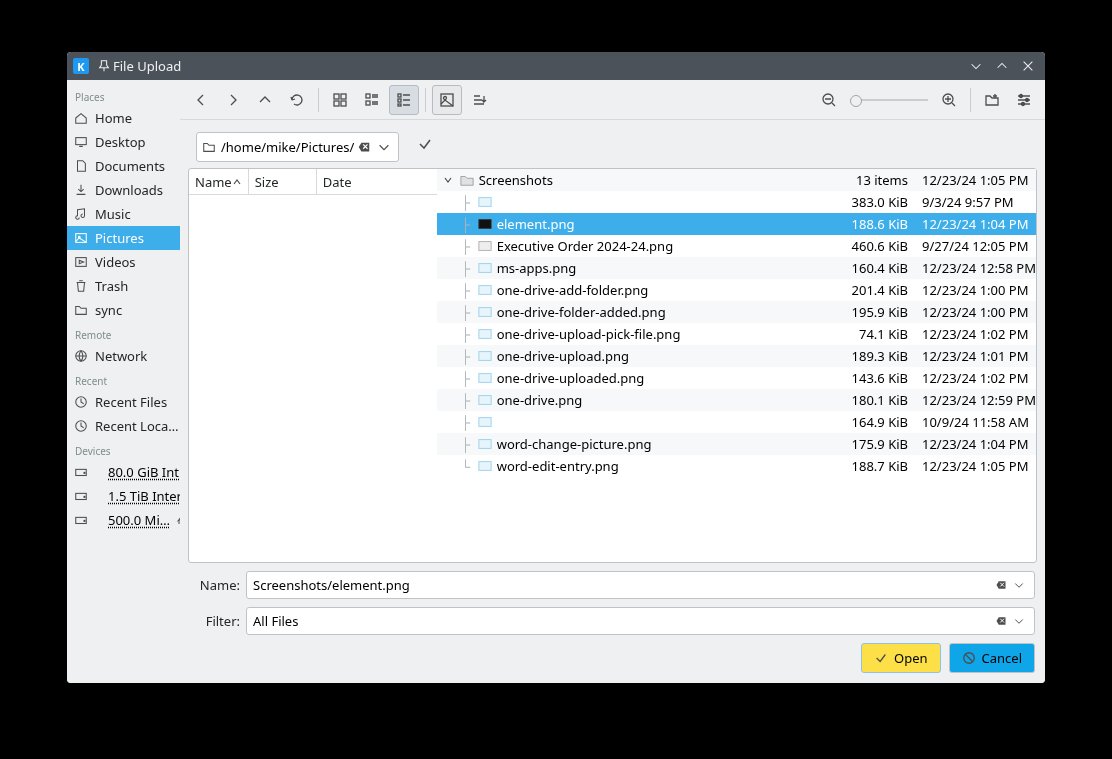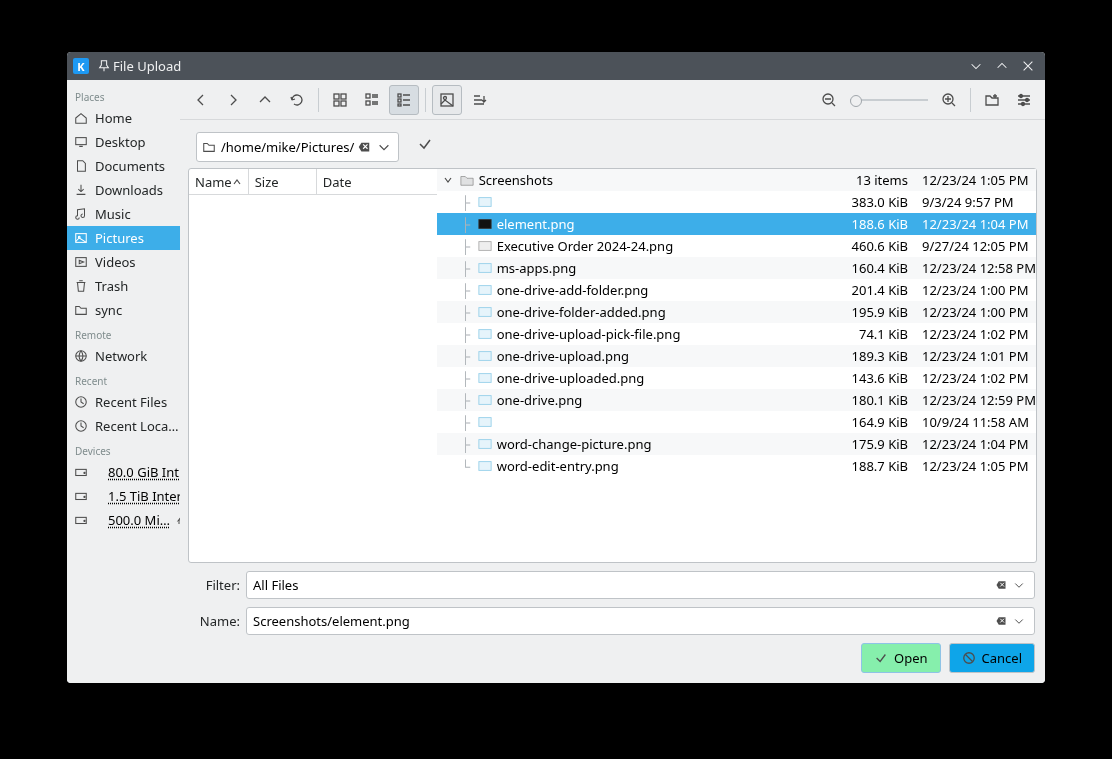--- a/index.html
+++ b/index.html
@@ -81,21 +81,21 @@
   
   .bottom{padding:8px 10px 10px 10px;}
   .field-row{display:flex;align-items:center;margin-bottom:8px;font-size:13px;}
   .field-row label{width:50px;text-align:right;margin-right:6px;color:#232627;}
   .combo{flex:1;height:28px;background:#fff;border:1px solid #bfc3c7;border-radius:3px;display:flex;align-items:center;padding:0 6px;}
   .combo .cval{flex:1;}
   .combo .cact{width:18px;height:18px;display:flex;align-items:center;justify-content:center;}
   .combo .cact svg{width:12px;height:12px;stroke:#4d4d4d;fill:none;stroke-width:1.3;}
   .btnrow{display:flex;justify-content:flex-end;gap:8px;}
   .btn{height:30px;padding:0 12px;border:1px solid #bfc3c7;border-radius:3px;background:#0ea5e9;display:flex;align-items:center;gap:6px;font-size:13px;cursor:pointer;}
-  .btn.primary{background:#86efac;border-color:#8ec3e6;}
+  .btn.primary{background:#fde047;border-color:#8ec3e6;}
   .btn svg{width:14px;height:14px;stroke:#4d4d4d;fill:none;stroke-width:1.5;}
 </style>
 </head>
 <body>
 
 <div class="window">
 
   <div class="titlebar">
     <div class="tb-left">
       <div class="kde-logo">K</div>
@@ -596,54 +596,54 @@
                 </span>
                 <span>word-edit-entry.png</span>
               </div>
               <div class="c-size">188.7 KiB</div>
               <div class="c-date">12/23/24 1:05 PM</div>
             </div>
           </div>
       </div>
 
       <div class="bottom">
+        <div class="field-row">
+          <label>Name:</label>
+          <div class="combo">
+            <div class="cval">Screenshots/element.png</div>
+            <div class="cact">
+                <svg viewBox="0 0 16 16">
+                  <path d="M5 3h9v10H5l-3-5z" fill="#4d4d4d" stroke="none"></path>
+                  <path d="M7 5l5 5M12 5l-5 5" stroke="#fff"></path>
+                </svg>
+              </div>
+            <div class="cact">
+                <svg viewBox="0 0 16 16">
+                  <path d="M3 6l5 5 5-5"></path>
+                </svg>
+              </div>
+          </div>
+        </div>
         <div class="field-row">
           <label>Filter:</label>
           <div class="combo">
             <div class="cval">All Files</div>
             <div class="cact">
                 <svg viewBox="0 0 16 16">
                   <path d="M5 3h9v10H5l-3-5z" fill="#4d4d4d" stroke="none"></path>
                   <path d="M7 5l5 5M12 5l-5 5" stroke="#fff"></path>
                 </svg>
               </div>
             <div class="cact">
                 <svg viewBox="0 0 16 16">
                   <path d="M3 6l5 5 5-5"></path>
                 </svg>
               </div>
           </div>
         </div>
-        <div class="field-row">
-          <label>Name:</label>
-          <div class="combo">
-            <div class="cval">Screenshots/element.png</div>
-            <div class="cact">
-                <svg viewBox="0 0 16 16">
-                  <path d="M5 3h9v10H5l-3-5z" fill="#4d4d4d" stroke="none"></path>
-                  <path d="M7 5l5 5M12 5l-5 5" stroke="#fff"></path>
-                </svg>
-              </div>
-            <div class="cact">
-                <svg viewBox="0 0 16 16">
-                  <path d="M3 6l5 5 5-5"></path>
-                </svg>
-              </div>
-          </div>
-        </div>
         <div class="btnrow">
           <div class="btn primary">
             <svg viewBox="0 0 16 16">
                 <path d="M3 8l4 4 6-8"></path>
               </svg>
             <span>Open</span>
           </div>
           <div class="btn">
             <svg viewBox="0 0 16 16">
                 <circle cx="8" cy="8" r="6"></circle>

